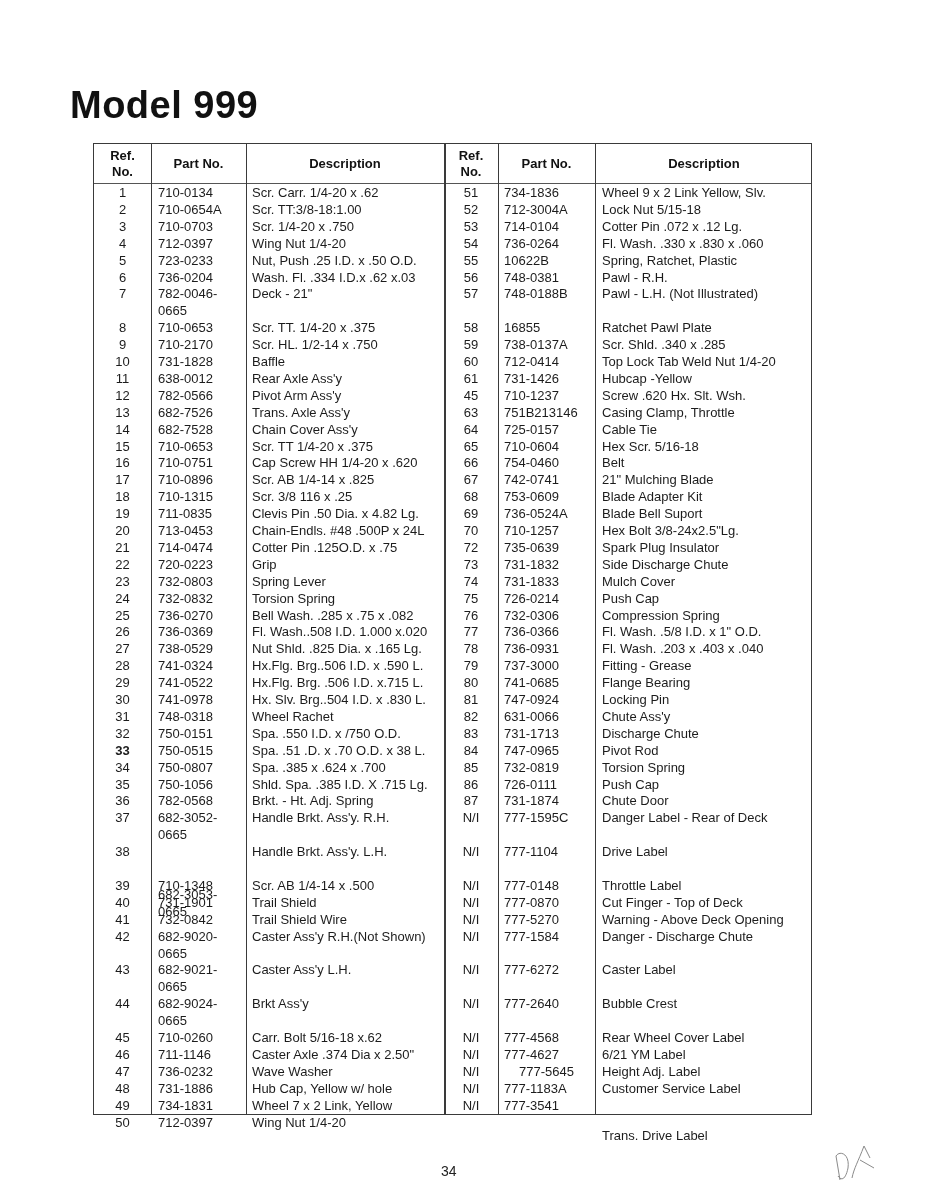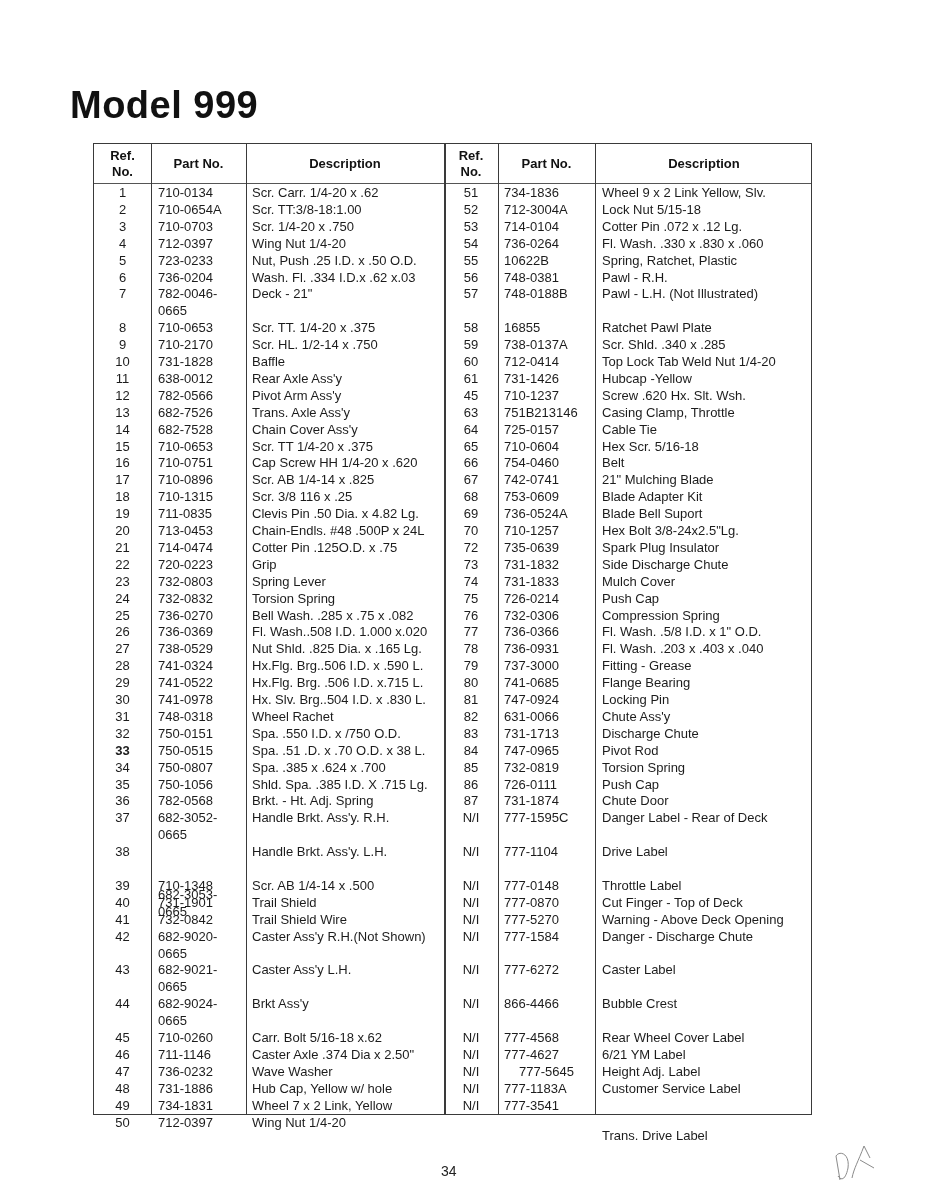--- a/index.html
+++ b/index.html
@@ -516,21 +516,21 @@
         <span class="part" style="left: 60px; white-space: pre;">777-1584</span>
         <span class="desc" style="left: 158px;">Danger - Discharge Chute</span>
       </div>
       <div class="row" style="top: 778.4px; width: 369px; height: 33.8px;">
         <span class="ref" style="width: 54px;">N/I</span>
         <span class="part" style="left: 60px; white-space: pre;">777-6272</span>
         <span class="desc" style="left: 158px;">Caster Label</span>
       </div>
       <div class="row" style="top: 812.2px; width: 369px; height: 33.8px;">
         <span class="ref" style="width: 54px;">N/I</span>
-        <span class="part" style="left: 60px; white-space: pre;">866-4466</span>
+        <span class="part" style="left: 60px; white-space: pre;">777-2640</span>
         <span class="desc" style="left: 158px;">Bubble Crest</span>
       </div>
       <div class="row" style="top: 846px; width: 369px; height: 16.9px;">
         <span class="ref" style="width: 54px;">N/I</span>
         <span class="part" style="left: 60px; white-space: pre;">777-4568</span>
         <span class="desc" style="left: 158px;">Rear Wheel Cover Label</span>
       </div>
       <div class="row" style="top: 862.9px; width: 369px; height: 16.9px;">
         <span class="ref" style="width: 54px;">N/I</span>
         <span class="part" style="left: 60px; white-space: pre;">777-4627</span>

